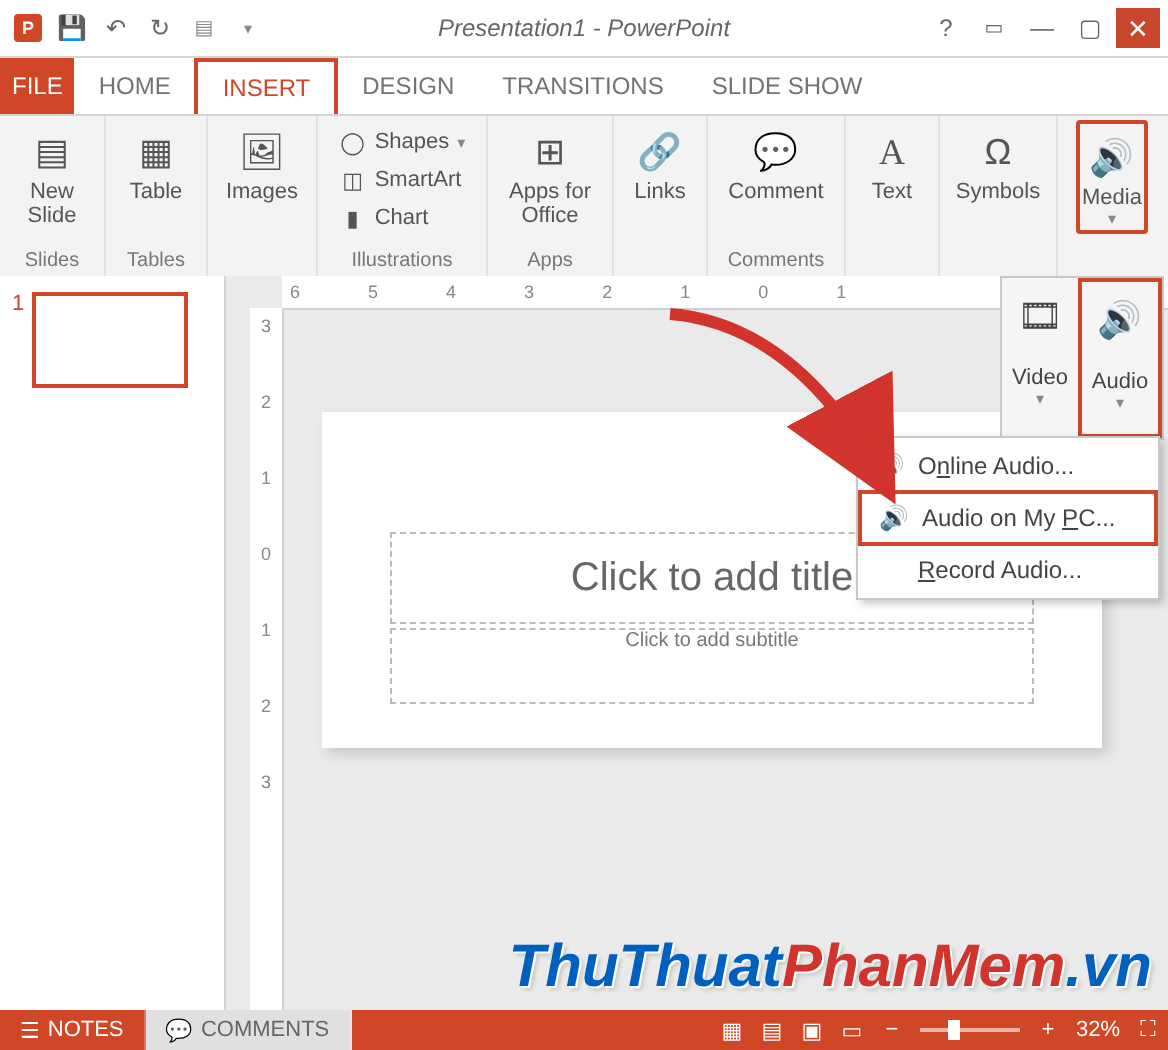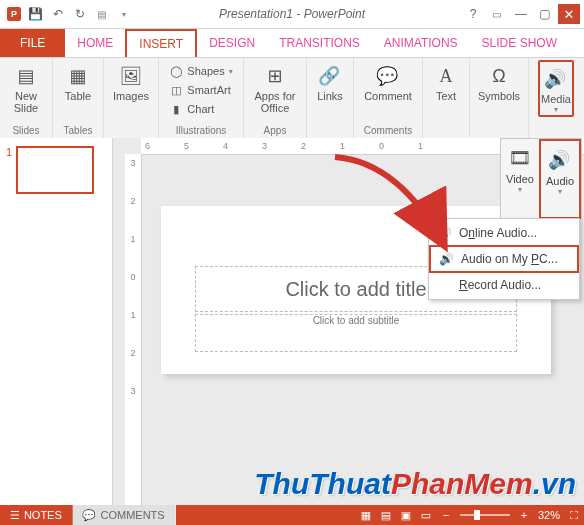--- a/index.html
+++ b/index.html
@@ -26,22 +26,22 @@
   .qat { display: flex; align-items: center; gap: 6px; padding-left: 6px; }
   .qat .ico { width: 16px; height: 16px; display:flex; align-items:center; justify-content:center; color:#666; }
   .p-icon { width:14px; height:14px; background:#d04727; color:#fff; font-size:9px; font-weight:bold; display:flex;align-items:center;justify-content:center;border-radius:2px;}
   .title { position:absolute; left:0; right:0; text-align:center; color:#666; font-size:12px; pointer-events:none;font-style:italic;}
   .winbtns { margin-left:auto; display:flex; align-items:center; gap:2px; padding-right:4px;}
   .winbtns span { width:22px; height:20px; display:flex; align-items:center; justify-content:center; color:#666; font-size:12px;}
   .winbtns .close { color:#fff; background:#c8472d; font-size:13px;}
 
   
   .tabstrip { height:28px; display:flex; align-items:stretch; background:#fff; border-bottom:1px solid #d4d4d4;}
-  .file-tab { background:#d04727; color:#fff; display:flex; align-items:center; padding:0 20px; font-size:12px;}
-  .tab { display:flex; align-items:center; padding:0 12px; color:#ec4899; font-size:12px; position:relative;}
+  .file-tab { background:#d04727; color:#fff; display:flex; align-items:center; padding:0 6px; font-size:12px;}
+  .tab { display:flex; align-items:center; padding:0 12px; color:#737373; font-size:12px; position:relative;}
   .tab.active { color:#d04727; border:2px solid #d04727; border-bottom:none; background:#fff;}
 
   
   .ribbon { background:#f3f3f3; border-bottom:1px solid #d4d4d4; height:80px; display:flex; position:relative;}
   .group { border-right:1px solid #e0e0e0; padding:2px 6px 0 6px; display:flex; flex-direction:column; align-items:center; position:relative;}
   .group-label { font-size:10px; color:#777; position:absolute; bottom:2px; left:0; right:0; text-align:center;margin-top:20px;}
   .vstack { display:flex; flex-direction:column; align-items:center; justify-content:flex-start; gap:0; padding-top:2px; color:#555; cursor:default;}
   .vstack .big { width:24px; height:28px; display:flex; align-items:center; justify-content:center; font-size:18px;}
   .vstack .lbl { font-size:11px; line-height:12px; text-align:center; }
   .row-cmd { display:flex; align-items:center; gap:4px; font-size:11px; color:#555; height:18px;}
@@ -51,21 +51,21 @@
   .media-box { border:2px solid #d04727; border-radius:2px; padding:1px;}
   .media-inner { display:flex; flex-direction:column; align-items:center;}
 
   
   .media-panel {
     position:absolute; right:2px; top:138px; width:80px; height:80px;
     background:#f5f5f5; border:1px solid #c8c8c8; display:flex; z-index:5;
   }
   .media-panel .col { width:40px; display:flex; flex-direction:column; align-items:center; padding-top:4px;}
   .media-panel .col .big { height:30px; font-size:18px; display:flex; align-items:center;}
-  .media-panel .col .lbl { font-size:11px; margin-top:0;}
+  .media-panel .col .lbl { font-size:11px; margin-top:10px;}
   .media-panel .audio-sel { border:2px solid #d04727;}
 
   
   .audio-menu {
     position:absolute; right:4px; top:218px; width:150px;
     background:#fff; border:1px solid #c8c8c8; box-shadow:2px 2px 4px rgba(0,0,0,0.2);
     z-index:6; padding:2px 0;
   }
   .audio-menu .mi { display:flex; align-items:center; gap:6px; height:24px; padding:0 8px; color:#444;}
   .audio-menu .mi .mico { width:16px; display:flex; justify-content:center; color:#888; font-size:12px;}
@@ -130,21 +130,20 @@
     <span class="close">✕</span>
   </div>
 </div>
 
 <div class="tabstrip">
   <div class="file-tab">FILE</div>
   <div class="tab">HOME</div>
   <div class="tab active">INSERT</div>
   <div class="tab">DESIGN</div>
   <div class="tab">TRANSITIONS</div>
-  <div class="tab">ANIMATIONS</div>
   <div class="tab">SLIDE SHOW</div>
 </div>
 
 <div class="ribbon">
   <div class="group" style="width:40px;">
     <div class="vstack">
       <div class="big">▤</div>
       <div class="lbl">New Slide</div>
     </div>
     <div class="group-label">Slides</div>

